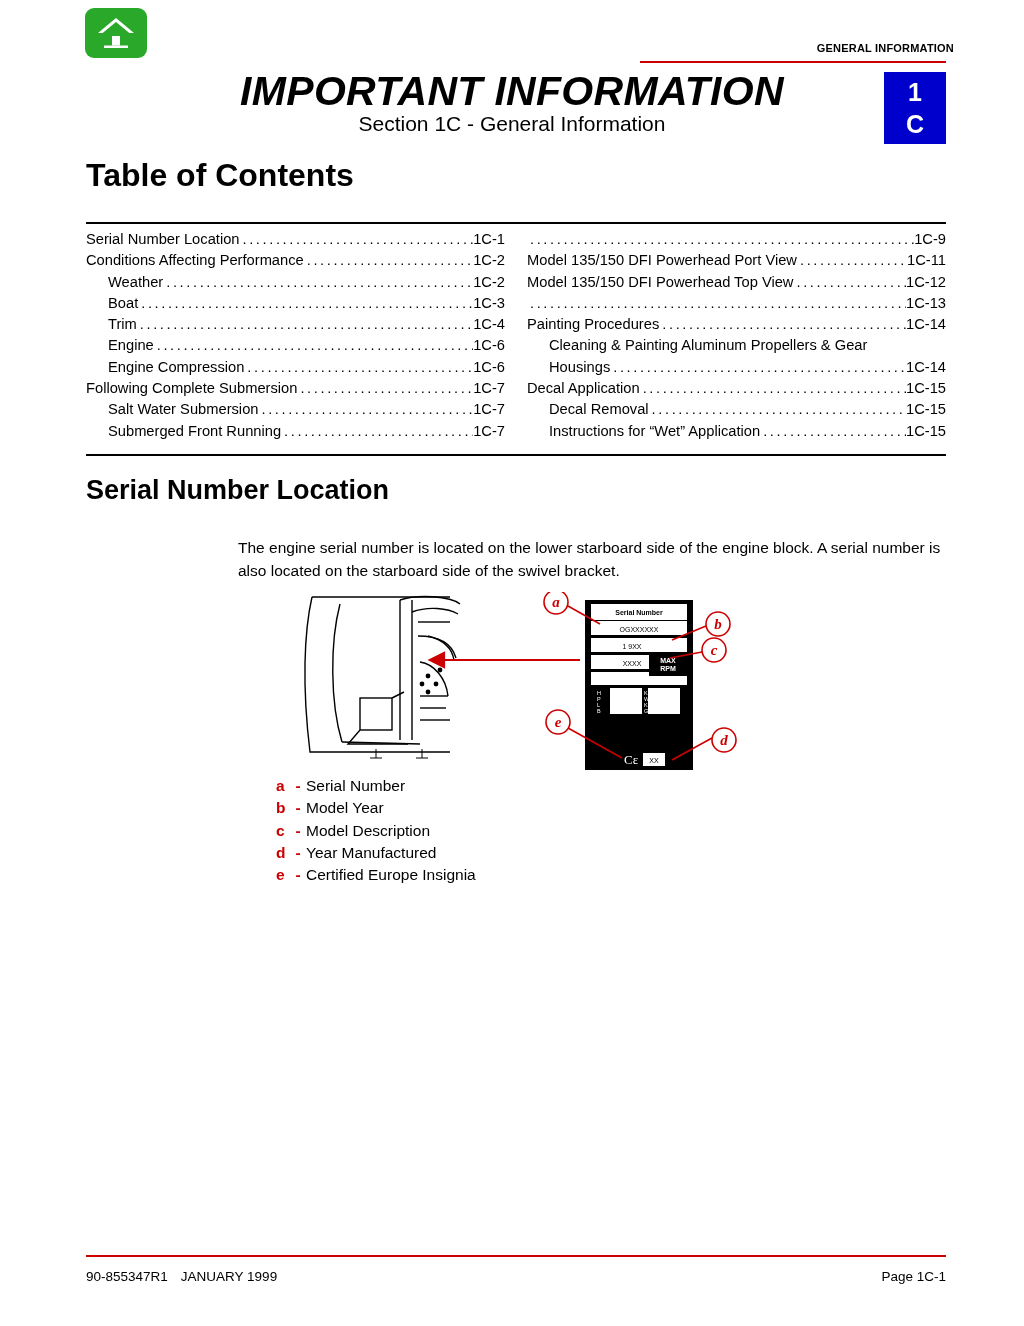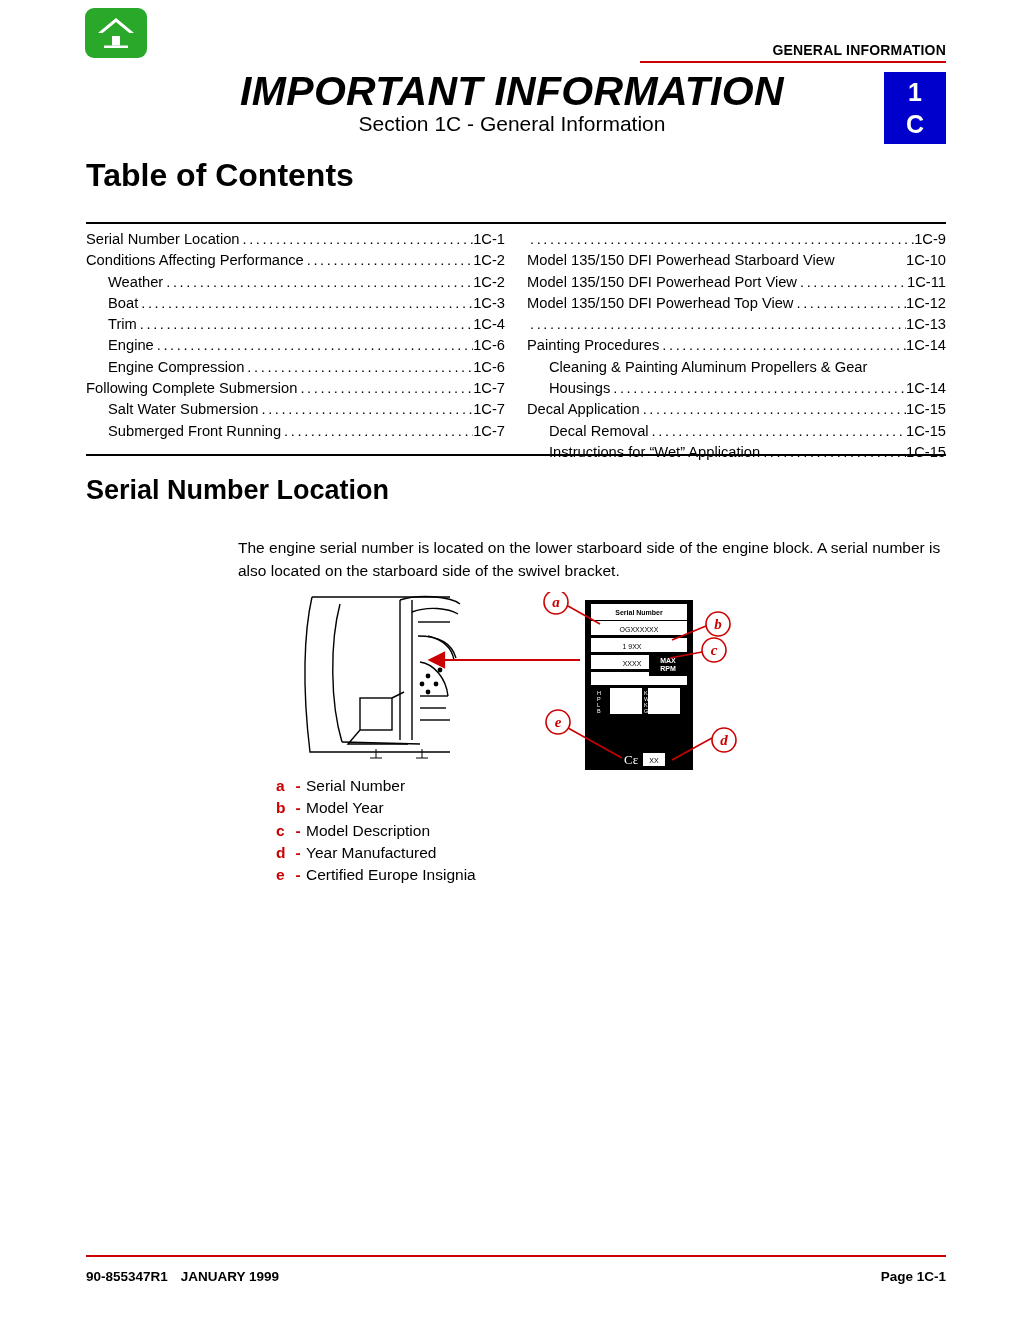--- a/index.html
+++ b/index.html
@@ -26,23 +26,23 @@
     background: #2aa82a;
     border-radius: 9px;
     display: flex;
     align-items: center;
     justify-content: center;
   }
   .home-icon svg { display: block; }
 
   .header-label {
     position: absolute;
-    right: 78px;
+    right: 70px;
     top: 42px;
-    font-size: 14px;
+    font-size: 11px;
     font-weight: bold;
     letter-spacing: 0.2px;
   }
   .header-rule {
     position: absolute;
     left: 640px;
     right: 78px;
     top: 61px;
     height: 2px;
     background: #cc0000;
@@ -202,29 +202,29 @@
     right: 78px;
     top: 1255px;
     height: 2px;
     background: #cc0000;
   }
   .footer-left {
     position: absolute;
     left: 86px;
     top: 1269px;
     font-size: 13.5px;
-    font-weight: bold;
+    font-weight: normal;
   }
   .footer-left .sp { display: inline-block; width: 13px; }
   .footer-right {
     position: absolute;
     right: 78px;
     top: 1269px;
     font-size: 13.5px;
-    font-weight: bold;
+    font-weight: normal;
   }
 </style>
 </head>
 <body>
 
 <div class="home-icon">
   <svg width="40" height="34" viewBox="0 0 40 34" aria-hidden="true">
     <path d="M20 2 L2 17 H8 V32 H32 V17 H38 Z" fill="#ffffff"></path>
     <path d="M20 6 L6 17.5 V29.5 H34 V17.5 Z" fill="#2aa82a"></path>
     <rect x="16" y="20" width="8" height="9.5" fill="#ffffff"></rect>
@@ -295,25 +295,20 @@
       <div class="toc-line indent-1">
         <span class="lbl">Submerged Front Running</span>
         <span class="dots">................................................................................</span>
         <span class="pg">1C-7</span>
       </div>
     </div>
   <div class="toc-col" id="toc-right">
       <div class="toc-line">
         <span class="dots">................................................................................</span>
         <span class="pg">1C-9</span>
-      </div>
-      <div class="toc-line nodots">
-        <span class="lbl">Model 135/150 DFI Powerhead Starboard View</span>
-        <span class="dots">................................................................................</span>
-        <span class="pg">1C-10</span>
       </div>
       <div class="toc-line">
         <span class="lbl">Model 135/150 DFI Powerhead Port View</span>
         <span class="dots">................................................................................</span>
         <span class="pg">1C-11</span>
       </div>
       <div class="toc-line">
         <span class="lbl">Model 135/150 DFI Powerhead Top View</span>
         <span class="dots">................................................................................</span>
         <span class="pg">1C-12</span>

